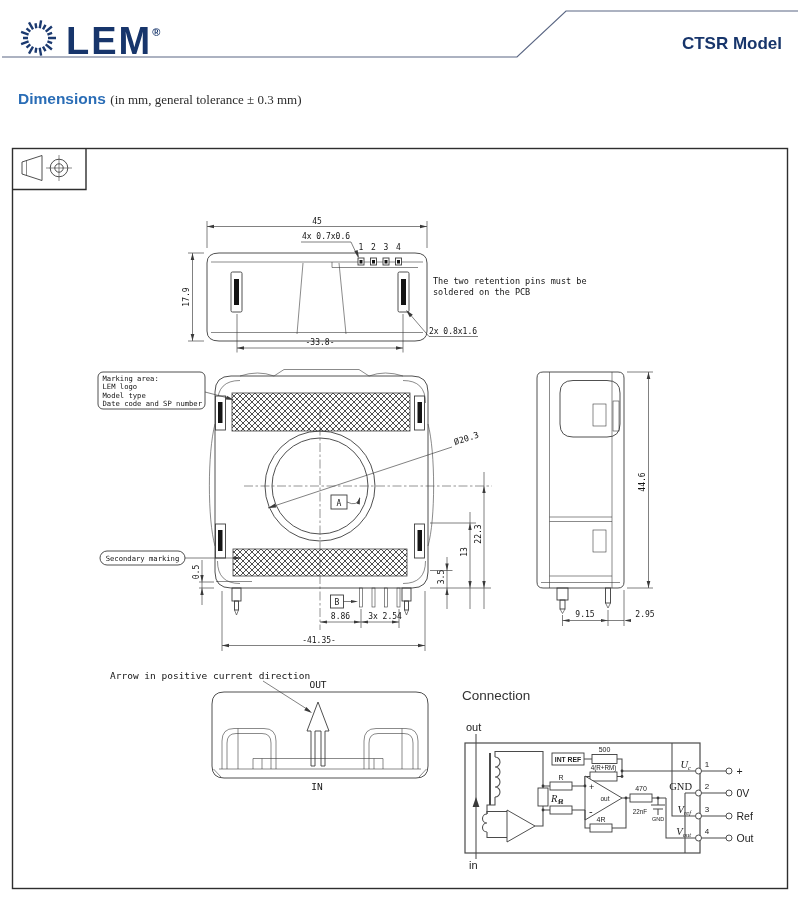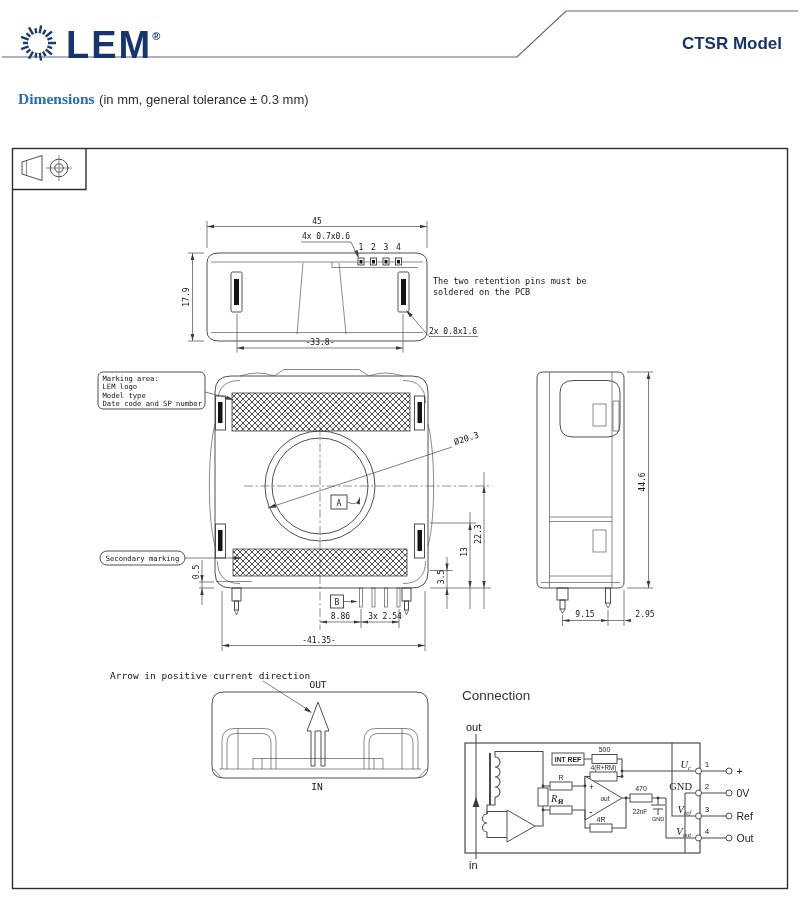--- a/index.html
+++ b/index.html
@@ -33,26 +33,26 @@
   svg.art text.gt{font-family:"Liberation Sans",sans-serif;font-size:5.5px;fill:#222;}
   svg.art text.pl{font-family:"Liberation Serif",serif;font-style:italic;font-size:10.5px;fill:#222;}
   svg.art .ps{font-size:6.5px;}
   svg.art text.upright{font-style:normal;}
   svg.art text.pn{font-family:"Liberation Sans",sans-serif;font-size:8px;fill:#222;}
   svg.art text.tl{font-family:"Liberation Sans",sans-serif;font-size:10.5px;fill:#222;}
   svg.art text.op{font-family:"Liberation Sans",sans-serif;font-size:9px;fill:#222;}
   svg.art text.opm{font-family:"Liberation Sans",sans-serif;font-size:11px;fill:#222;}
   svg.art text.ro{font-family:"Liberation Sans",sans-serif;font-size:6.5px;fill:#222;}
   .logo{position:absolute;left:10px;top:8px;display:flex;align-items:center;z-index:2;}
-  .lem-word{font-weight:bold;font-size:38px;color:#17356b;letter-spacing:2px;line-height:56px;}
+  .lem-word{font-weight:bold;font-size:38px;color:#17356b;letter-spacing:2px;line-height:44px;}
   .lem-word sup{font-size:11px;vertical-align:18px;letter-spacing:0;}
   .series-title{position:absolute;top:34px;right:18px;font-weight:bold;font-size:17px;color:#17356b;z-index:2;}
   .dims-heading{position:absolute;left:18px;top:90px;z-index:2;}
-  .dims-title{color:#2a6db6;font-weight:bold;font-size:15.5px;font-family:Liberation Serif, serif;}
-  .dims-sub{color:#2b2b2b;font-size:13px;}
+  .dims-title{color:#2a6db6;font-weight:bold;font-size:15.5px;}
+  .dims-sub{color:#2b2b2b;font-size:13px;font-family:Liberation Serif, serif;}
 </style>
 </head>
 <body>
 
 <div class="page">
 
   <div class="logo">
     <svg width="56" height="56">
       <path stroke="#1c3a70" stroke-width="2.4" fill="none" d="M38,30 L46,30 M37.4,33.4 L42.1,35.1 M35.7,36.4 L41.9,41.5 M33,38.7 L35.5,43.1 M29.7,39.8 L31.1,47.6 M26.3,39.8 L25.5,44.7 M23,38.7 L19,45.7 M20.3,36.4 L16.5,39.6 M18.6,33.4 L11.1,36.1 M18,30 L13,30 M18.6,26.6 L11.1,23.9 M20.3,23.6 L16.5,20.4 M23,21.3 L19,14.3 M26.3,20.2 L25.5,15.3 M29.7,20.2 L31.1,12.4 M33,21.3 L35.5,16.9 M35.7,23.6 L41.9,18.5 M37.4,26.6 L42.1,24.9"></path>
     </svg>

